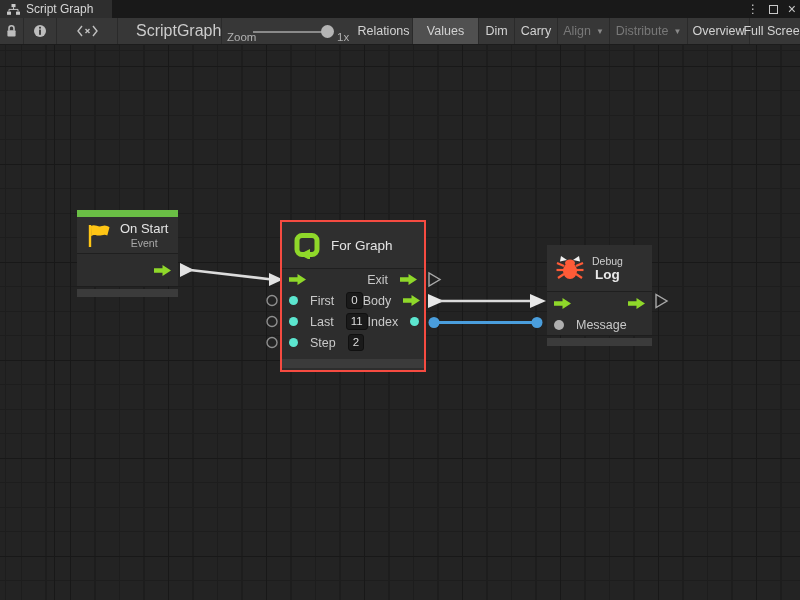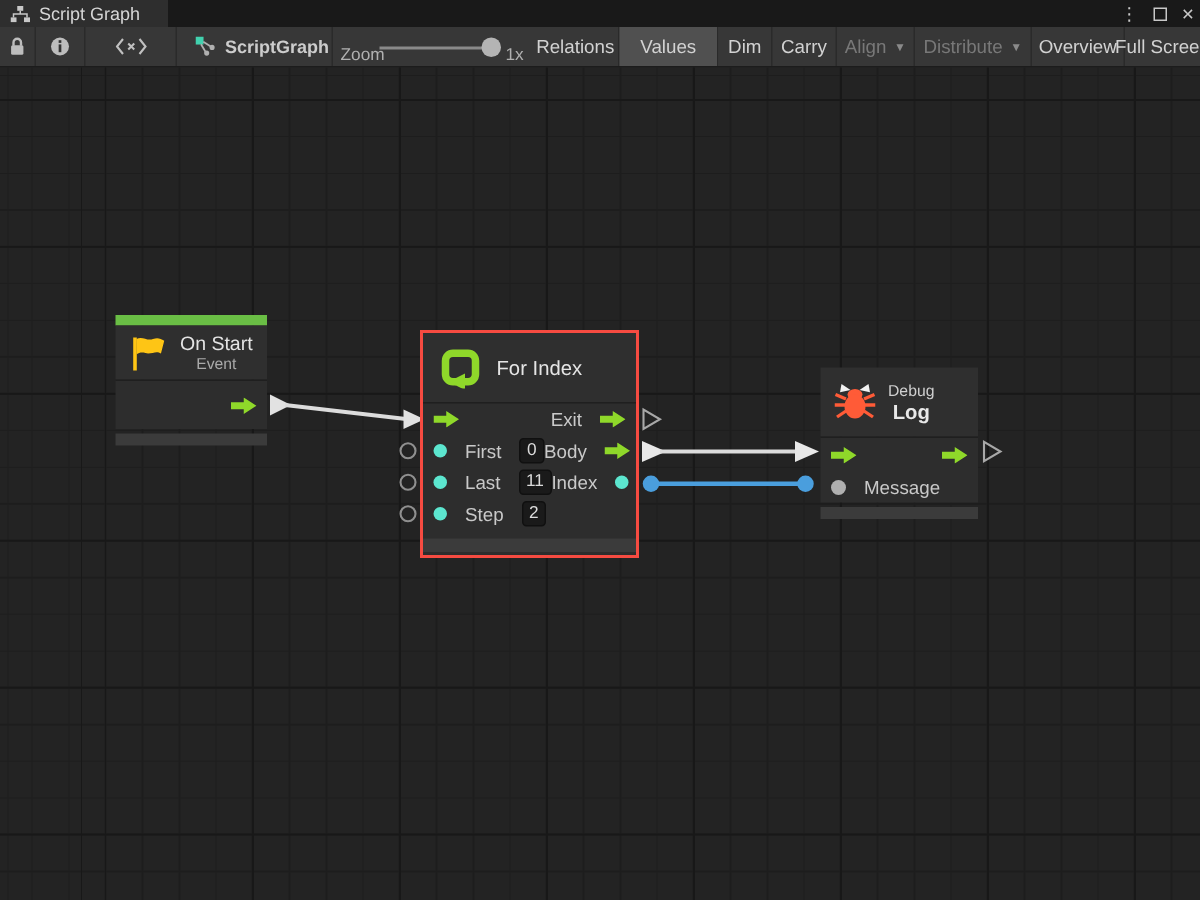--- a/index.html
+++ b/index.html
@@ -120,21 +120,21 @@
   <div class="tseg" style="left:118px;width:104px;justify-content:flex-start;padding-left:12px;gap:6px;">
     <svg width="14" height="14" viewBox="0 0 14 14">
       <rect x="0.5" y="0.5" width="5.2" height="5.2" fill="#41d1ae"></rect>
       <g stroke="#b0b0b0" stroke-width="1.2" fill="none">
           <path d="M5.5 3.8 L10.8 7.2"></path>
           <path d="M4 5.5 L7.2 10.8"></path>
         </g>
       <circle cx="11.4" cy="7.6" r="1.7" fill="#b0b0b0"></circle>
       <circle cx="7.8" cy="11.4" r="1.7" fill="#b0b0b0"></circle>
     </svg>
-    <span style="font-size:12px;color:#cccccc;font-weight:bold;">ScriptGraph</span>
+    <span style="font-size:16px;color:#cccccc;">ScriptGraph</span>
   </div>
 
   <div class="zoomlabel" style="left:227px;">Zoom</div>
   <div class="slider-track"></div>
   <div class="slider-handle"></div>
   <div class="zoomlabel" style="left:337px;">1x</div>
 
   <div class="tseg tbtn" style="left:355px;width:58px;">
       <span>Relations</span>
     </div>
@@ -213,21 +213,21 @@
     </div>
     <div class="nfoot"></div>
   </div>
 
   <div class="node forloop">
     <div class="nhead">
       <svg width="32" height="28" viewBox="0 0 32 28">
         <path d="M13 23.5 H11 A5 5 0 0 1 6 18.5 V9.5 A5 5 0 0 1 11 4.5 H21 A5 5 0 0 1 26 9.5 V18.5 A5 5 0 0 1 21 23.5 H19" fill="none" stroke="#8fd82a" stroke-width="5"></path>
         <polygon points="19,18 19,29 8,23.5" fill="#8fd82a"></polygon>
       </svg>
-      <div class="ntitle">For Index</div>
+      <div class="ntitle">For Graph</div>
     </div>
     <div class="rows">
       <div class="prow">
         <div class="lgrp">
           <svg width="17" height="11" viewBox="0 0 17 11">
               <path d="M0 3.2 h8.5 V0 L17 5.5 L8.5 11 V7.8 H0 z" fill="#8fd82a"></path>
             </svg>
         </div>
         <div class="rgrp">
           <span>Exit</span>

